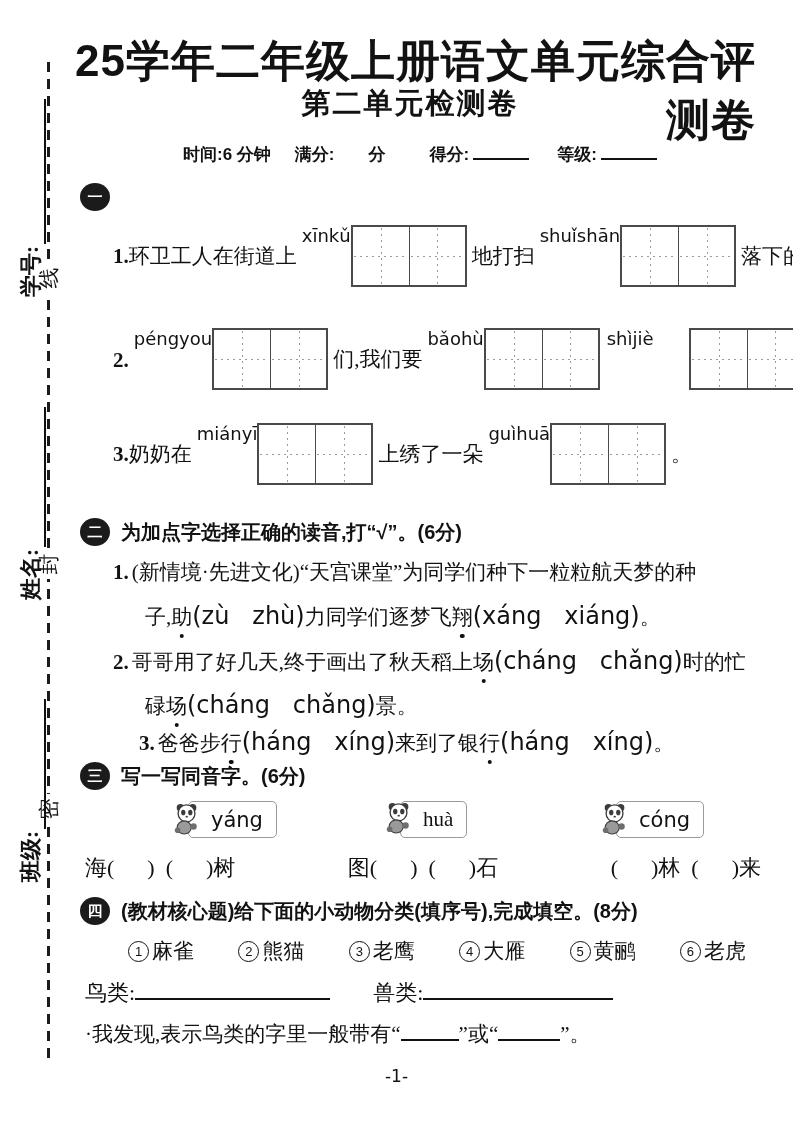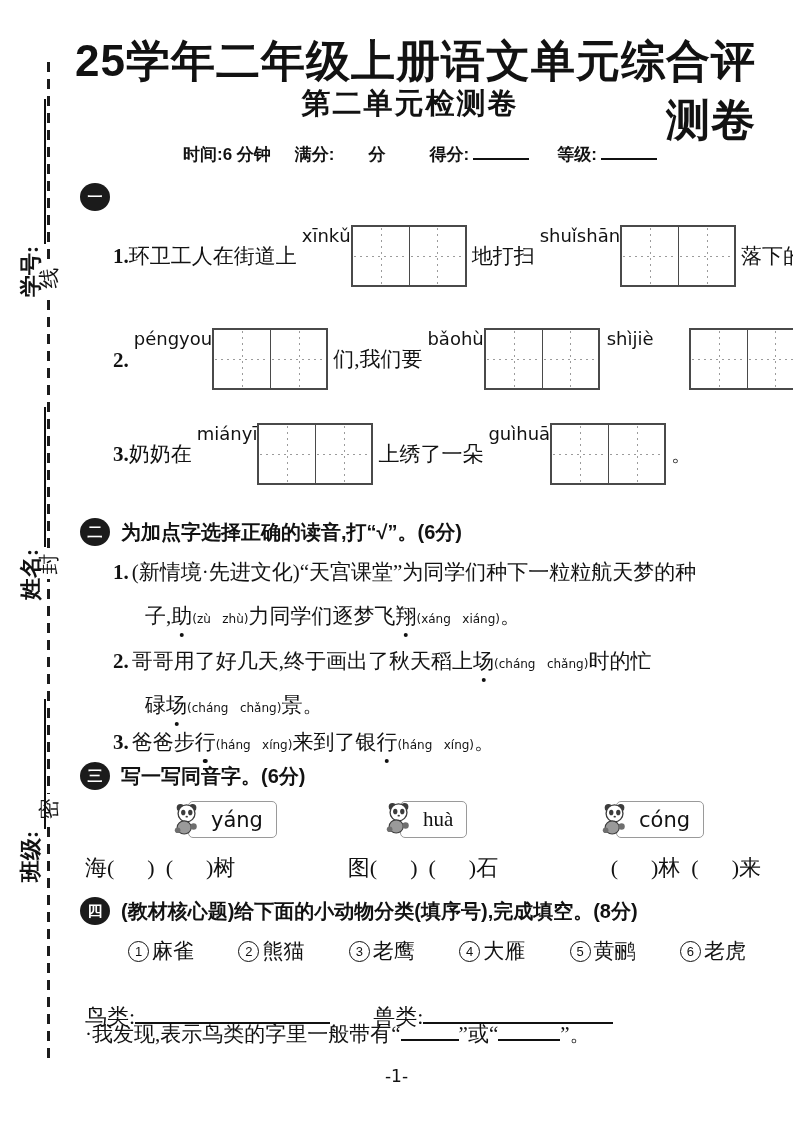--- a/index.html
+++ b/index.html
@@ -49,42 +49,42 @@
   .cell + .cell { border-left:1.6px solid #4a4a4a; }
   .cell::before { content:""; position:absolute; left:1px; right:1px; top:50%; height:1px;
     background:repeating-linear-gradient(to right,#9b9b9b 0 2px,transparent 2px 6px); }
   .cell::after { content:""; position:absolute; top:1px; bottom:1px; left:50%; width:1px;
     background:repeating-linear-gradient(to bottom,#9b9b9b 0 2px,transparent 2px 6px); }
 
   
   .s2line { position:absolute; left:113px; font-size:21px; white-space:nowrap; }
   .s2line .num { font-weight:bold; margin-right:3px; }
   .indent { left:145px; }
-  .pinyin { font-family:"DejaVu Sans", sans-serif; white-space:pre; font-size:12px; }
+  .pinyin { font-family:"DejaVu Sans", sans-serif; white-space:pre; font-size:24px; }
   .dotted { position:relative; display:inline-block; }
   .dotted::after { content:""; position:absolute; left:50%; transform:translateX(-50%);
     bottom:-7px; width:4.5px; height:4.5px; border-radius:50%; background:#111; }
 
   
   .card { position:absolute; top:801px; height:37px; border:1.6px solid #9a9a9a; border-radius:5px;
     display:flex; align-items:center; padding:0 13px 0 22px;
     font-family:"DejaVu Sans", sans-serif; font-size:21px; background:#fff; }
   .panda { position:absolute; left:-17px; bottom:-4px; }
   .s3row { position:absolute; top:853px; left:85px; width:676px; display:flex;
     justify-content:space-between; font-size:22px; }
   .s3row span { white-space:pre; }
 
   
   .animals { position:absolute; top:937px; left:128px; width:618px; display:flex;
     justify-content:space-between; font-size:21px; }
   .animal { display:flex; align-items:center; gap:3px; }
   .cnum { width:21px; height:21px; border:1.6px solid #111; border-radius:50%; flex:0 0 auto;
     display:flex; align-items:center; justify-content:center; font-size:13px;
     font-family:"Liberation Sans", sans-serif; }
-  .blanksrow { position:absolute; top:977px; left:85px; display:flex; align-items:baseline; font-size:22px;margin-top:24px; }
+  .blanksrow { position:absolute; top:977px; left:85px; display:flex; align-items:baseline; font-size:22px; }
   .blank { display:inline-block; border-bottom:2px solid #111; height:1.05em; }
   .noterow { position:absolute; top:1019px; left:85px; display:flex; align-items:baseline; font-size:21px; white-space:pre; }
 
   .footer { position:absolute; top:1066px; left:0; width:793px; text-align:center;
     font-family:"DejaVu Sans", sans-serif; font-size:17px; }
 </style>
 </head>
 <body>
 
 <div class="page">
@@ -223,21 +223,21 @@
     <span>子,</span><span class="dotted">助</span><span class="pinyin">(zù   zhù)</span><span>力同学们逐梦飞</span><span class="dotted">翔</span><span class="pinyin">(xáng   xiáng)</span><span>。</span>
   </div>
 
   <div class="s2line" style="top:647px;">
     <span class="num">2.</span><span>哥哥用了好几天,终于画出了秋天稻上</span><span class="dotted">场</span><span class="pinyin">(cháng   chǎng)</span><span>时的忙</span>
   </div>
   <div class="s2line indent" style="top:691px;">
     <span>碌</span><span class="dotted">场</span><span class="pinyin">(cháng   chǎng)</span><span>景。</span>
   </div>
 
-  <div class="s2line" style="top:728px;">
+  <div class="s2line" style="top:728px;margin-left:26px;">
     <span class="num">3.</span><span>爸爸步</span><span class="dotted">行</span><span class="pinyin">(háng   xíng)</span><span>来到了银</span><span class="dotted">行</span><span class="pinyin">(háng   xíng)</span><span>。</span>
   </div>
 
   <div class="sec-head" style="top:762px;">
     <span class="badge">三</span>
     <span>写一写同音字。(6分)</span>
   </div>
 
   <div class="card" style="left:188px;">
     <span class="panda">

